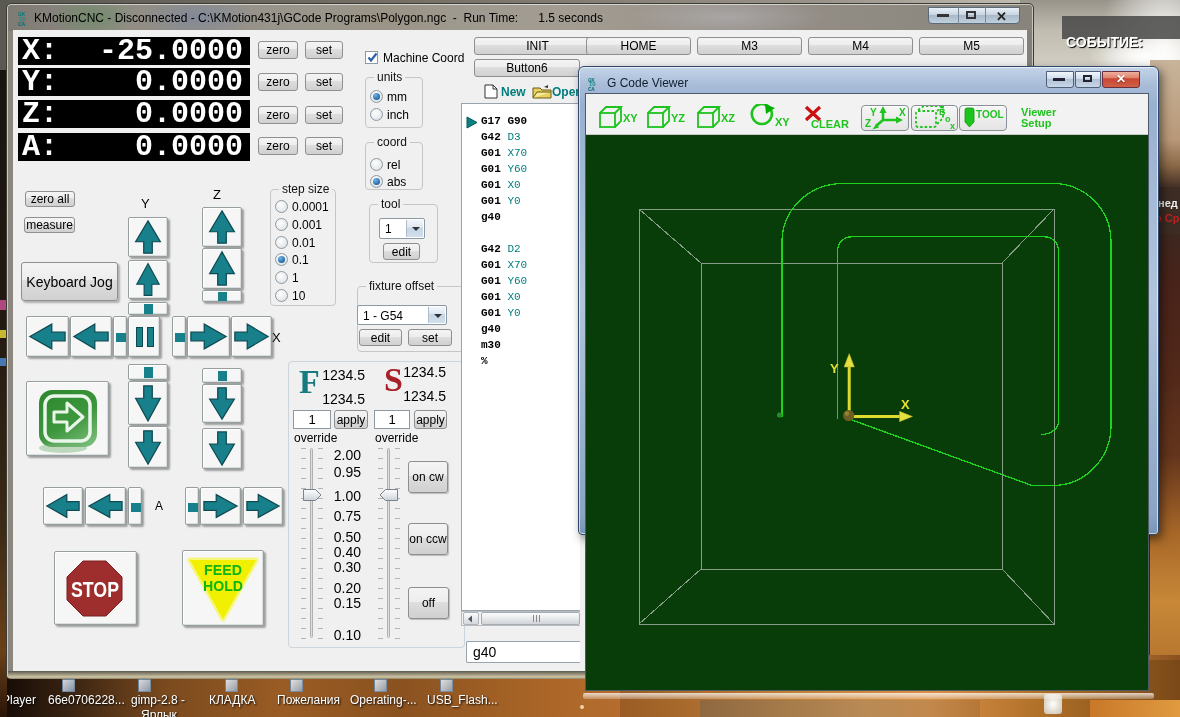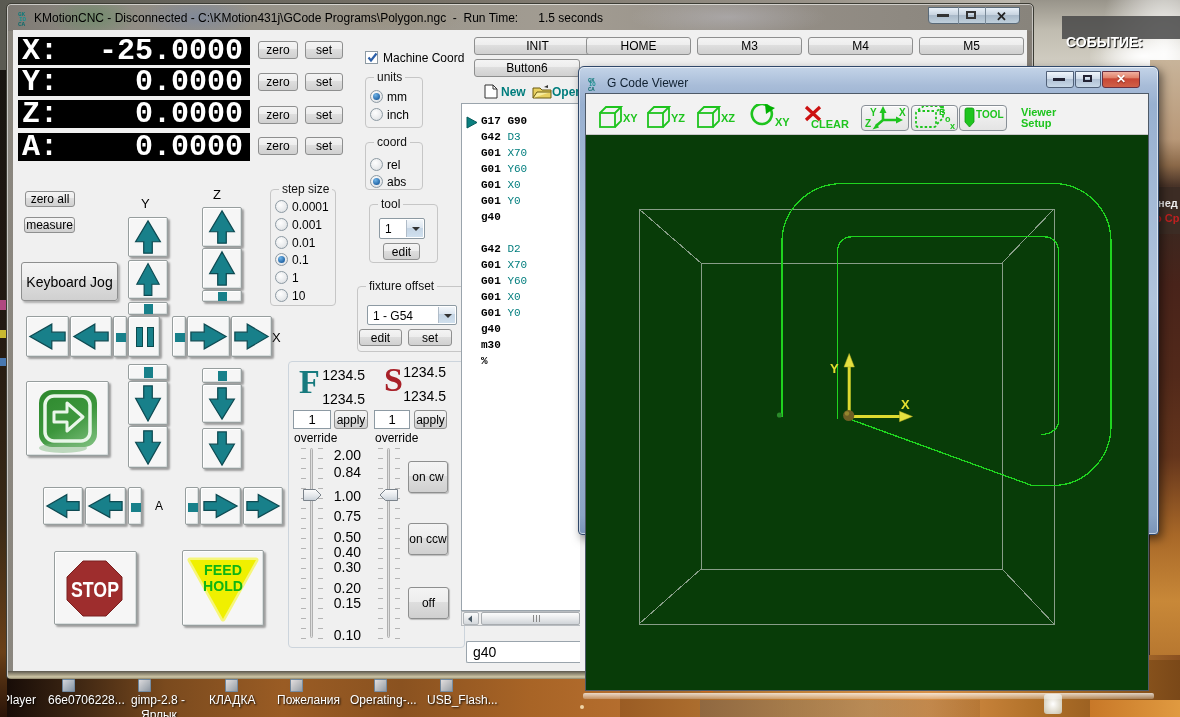--- a/index.html
+++ b/index.html
@@ -196,21 +196,21 @@
       </div>
     <div class="combo" style="left:366px;top:188px;width:46px;height:21px;">
         <span style="position:absolute;left:5px;top:3px;font-size:12px;">1</span>
         <span class="carr"></span>
       </div>
     <div class="btn7" style="left:370px;top:213px;width:37px;height:17px;line-height:16px;">edit</div>
 
     <div class="grp" style="left:344px;top:256px;width:110px;height:66px;">
         <span class="glabel">fixture offset</span>
       </div>
-    <div class="combo" style="left:354px;top:275px;width:90px;height:20px;">
+    <div class="combo" style="left:344px;top:275px;width:90px;height:20px;">
         <span style="position:absolute;left:5px;top:3px;font-size:12px;">1 - G54</span>
         <span class="carr"></span>
       </div>
     <div class="btn7" style="left:346px;top:299px;width:43px;height:17px;line-height:16px;">edit</div>
     <div class="btn7" style="left:395px;top:299px;width:44px;height:17px;line-height:16px;">set</div>
 
     <div class="btn7" style="left:12px;top:161px;width:50px;height:16px;line-height:15px;">zero all</div>
     <div class="btn7" style="left:11px;top:187px;width:51px;height:16px;line-height:15px;">measure</div>
     <div class="btn7" style="left:8px;top:232px;width:97px;height:39px;line-height:38px;font-size:14px;box-shadow:2px 2px 2px rgba(80,80,80,.4);">Keyboard Jog</div>
 
@@ -360,21 +360,21 @@
             <stop offset="1" stop-color="#c8d0d8"></stop>
           </linearGradient>
         </defs>
         <polygon points="0.5,0.5 12.5,0.5 18,6 12.5,11.5 0.5,11.5" fill="url(#th1)" stroke="#7a828a"></polygon>
       </svg>
     <svg class="abs" style="left:366px;top:459px;" width="19" height="12" viewBox="0 0 19 12">
         <polygon points="18.5,0.5 6.5,0.5 1,6 6.5,11.5 18.5,11.5" fill="url(#th1)" stroke="#7a828a"></polygon>
       </svg>
 
     <div class="abs" style="left:314px;top:417px;width:34px;font-size:14px;text-align:right;">2.00</div>
-    <div class="abs" style="left:314px;top:434px;width:34px;font-size:14px;text-align:right;">0.84</div>
+    <div class="abs" style="left:314px;top:434px;width:34px;font-size:14px;text-align:right;">0.95</div>
     <div class="abs" style="left:314px;top:458px;width:34px;font-size:14px;text-align:right;">1.00</div>
     <div class="abs" style="left:314px;top:478px;width:34px;font-size:14px;text-align:right;">0.75</div>
     <div class="abs" style="left:314px;top:499px;width:34px;font-size:14px;text-align:right;">0.50</div>
     <div class="abs" style="left:314px;top:514px;width:34px;font-size:14px;text-align:right;">0.40</div>
     <div class="abs" style="left:314px;top:529px;width:34px;font-size:14px;text-align:right;">0.30</div>
     <div class="abs" style="left:314px;top:550px;width:34px;font-size:14px;text-align:right;">0.20</div>
     <div class="abs" style="left:314px;top:565px;width:34px;font-size:14px;text-align:right;">0.15</div>
     <div class="abs" style="left:314px;top:597px;width:34px;font-size:14px;text-align:right;">0.10</div>
 
     <div class="btn7" style="left:395px;top:431px;width:40px;height:32px;line-height:31px;box-shadow:1px 1px 1px rgba(90,90,90,.35);">on cw</div>

